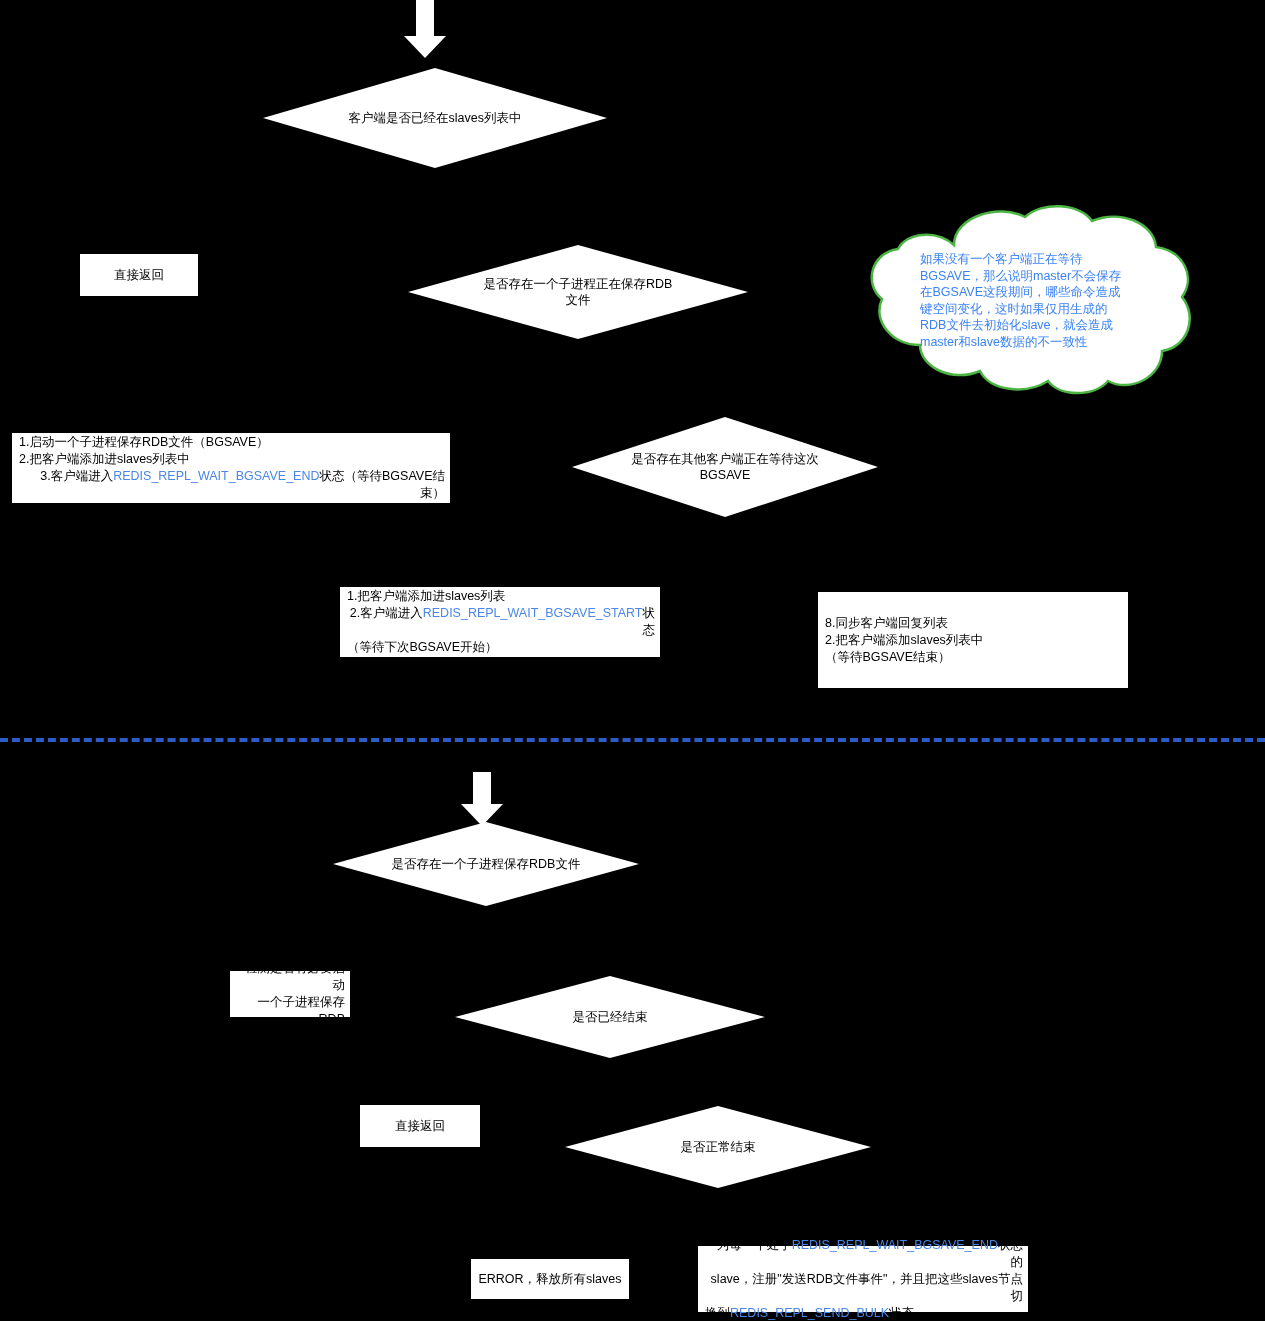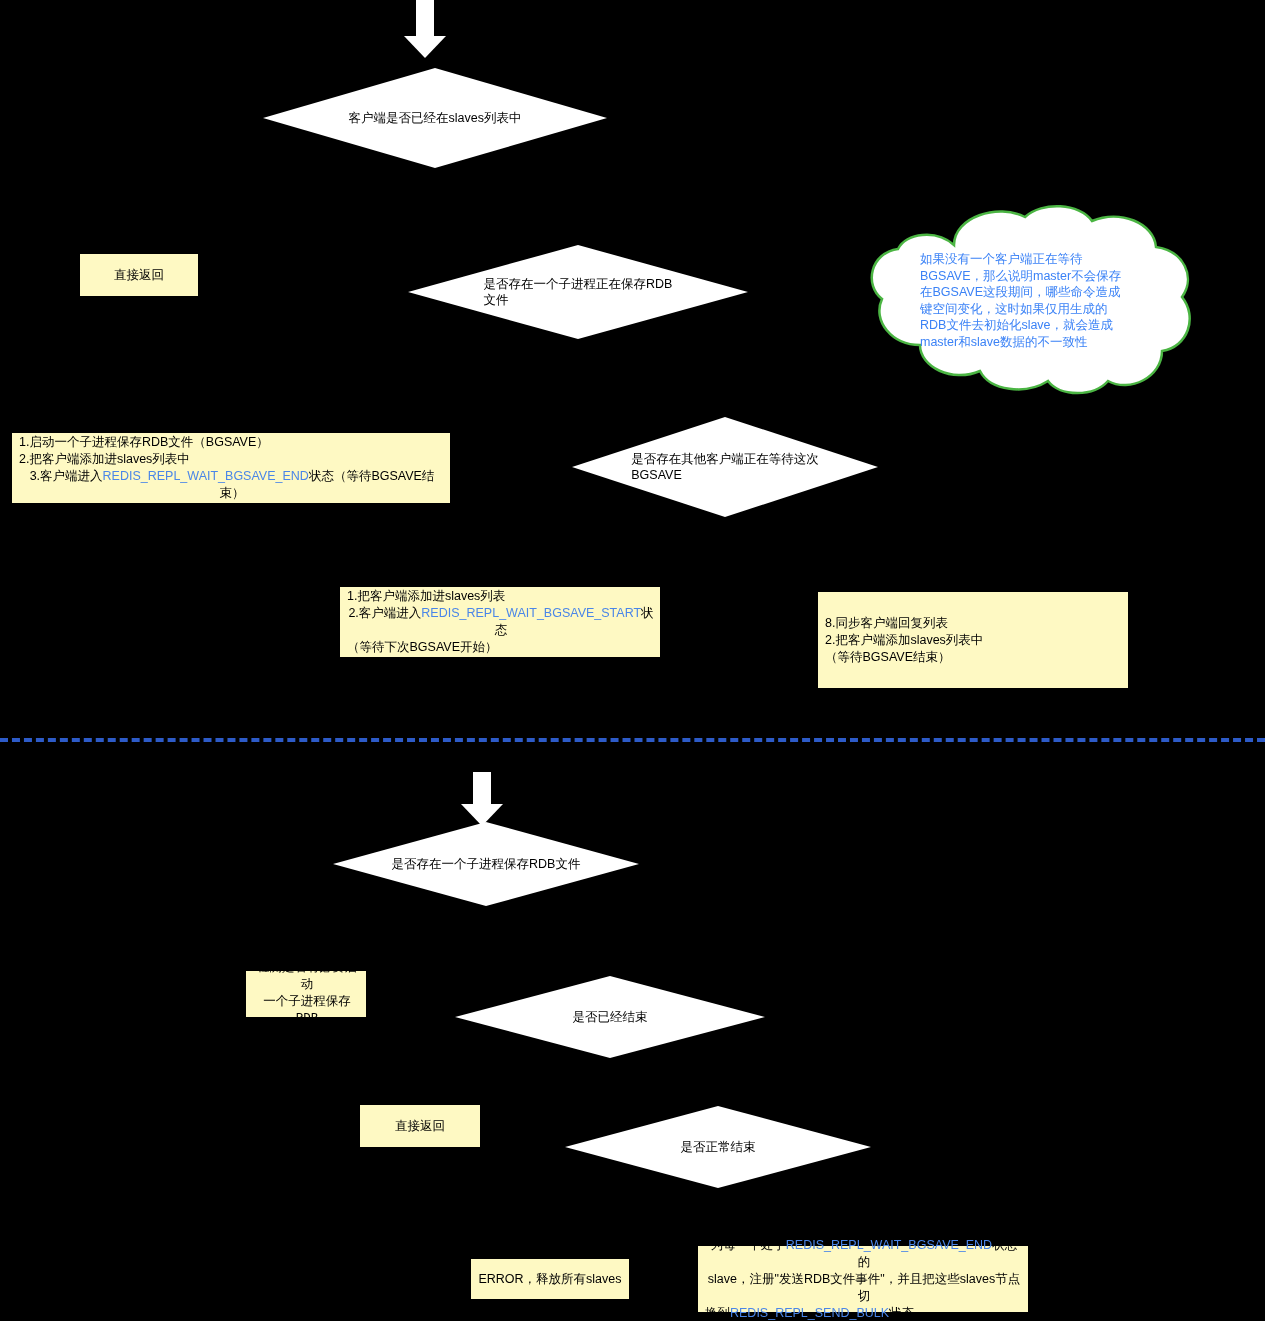--- a/index.html
+++ b/index.html
@@ -16,37 +16,37 @@
     height: 1321px;
     background: #000000;
     overflow: hidden;
   }
   .node {
     position: absolute;
     box-sizing: border-box;
   }
   
   .box {
-    background: #fef9c3;
+    background: #ffffff;
     color: #000000;
     border: 1px solid #000000;
     display: flex;
     flex-direction: column;
     justify-content: center;
     font-size: 12.5px;
     line-height: 17px;
     white-space: pre-wrap;
   }
   .box.center {
     align-items: center;
     text-align: center;
   }
   .box.left {
     align-items: flex-start;
-    text-align: center;
+    text-align: right;
     padding-left: 7px;
     padding-right: 5px;
   }
   .box .ln { display: block; }
   .kw { color: #4a86e8; }
   
   .diamond {
     background: transparent;
     display: flex;
     align-items: center;
@@ -57,21 +57,21 @@
     inset: 0;
     background: #ffffff;
     clip-path: polygon(50% 0%, 100% 50%, 50% 100%, 0% 50%);
   }
   .diamond .dlabel {
     position: relative;
     z-index: 2;
     color: #000000;
     font-size: 12.5px;
     line-height: 16px;
-    text-align: left;
+    text-align: center;
     white-space: pre-wrap;
     max-width: 82%;
   }
   
   .cloud {
     position: absolute;
   }
   .cloud svg {
     position: absolute;
     inset: 0;
@@ -190,21 +190,21 @@
   <div class="arrow" style="left:460px; top:772px; width:44px; height:54px;">
     <div class="stem" style="width:18px; height:34px;"></div>
     <div class="head" style="top:32px;"></div>
   </div>
 
   <div class="node diamond" style="left:333px; top:822px; width:306px; height:84px;">
     <div class="shape"></div>
     <div class="dlabel">是否存在一个子进程保存RDB文件</div>
   </div>
 
-  <div class="node box left" style="left:245px; top:970px; width:122px; height:48px;font-family:Liberation Mono, monospace;">
+  <div class="node box left" style="left:229px; top:970px; width:122px; height:48px;">
     <span class="ln">检测是否有必要启动
 一个子进程保存RDB</span>
   </div>
 
   <div class="node diamond" style="left:455px; top:976px; width:310px; height:82px;">
     <div class="shape"></div>
     <div class="dlabel">是否已经结束</div>
   </div>
 
   <div class="node box center" style="left:359px; top:1104px; width:122px; height:44px;">

